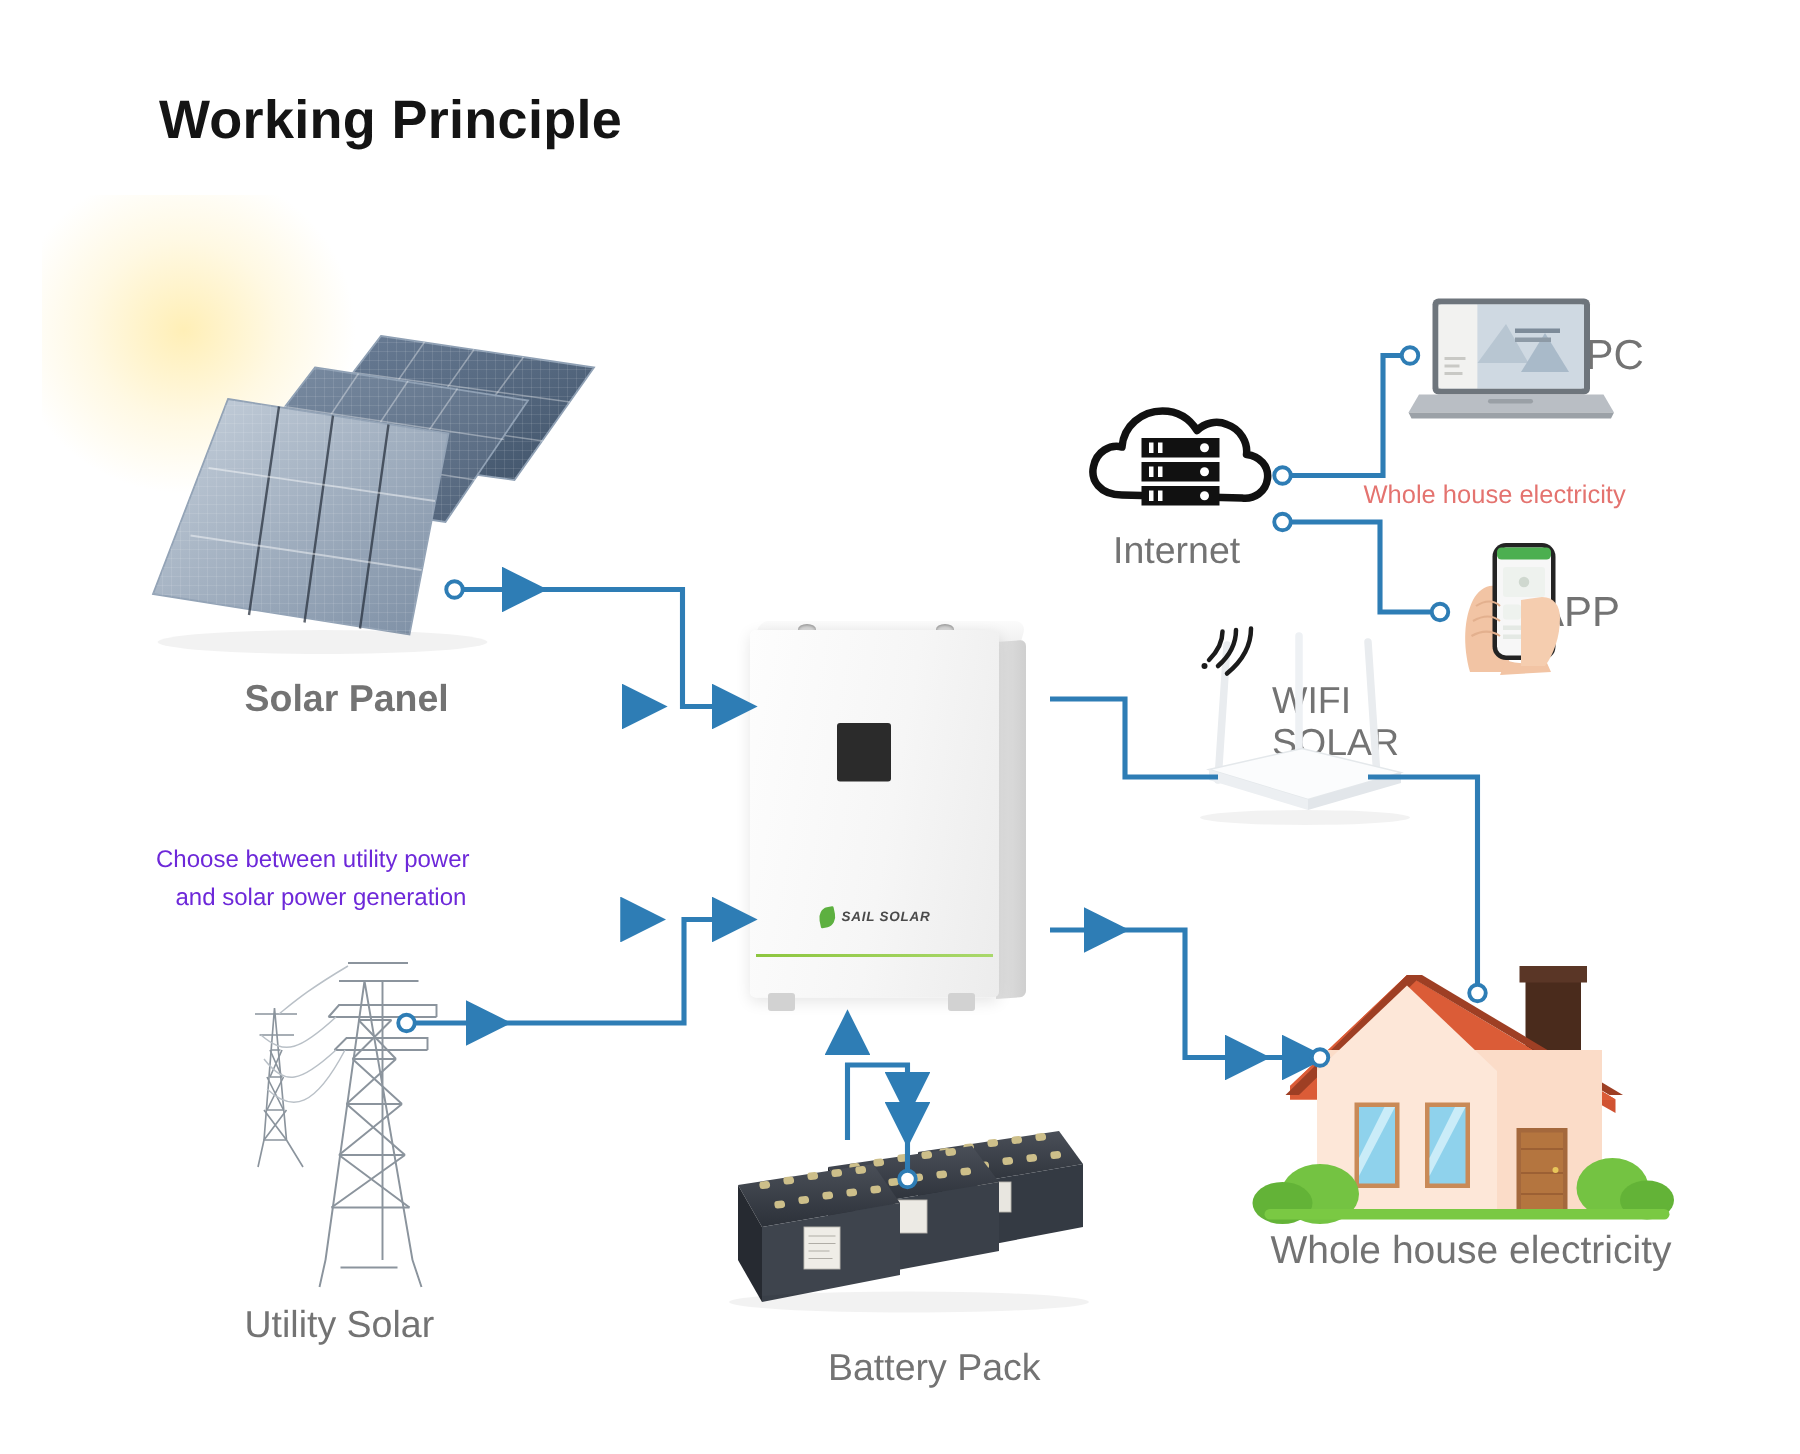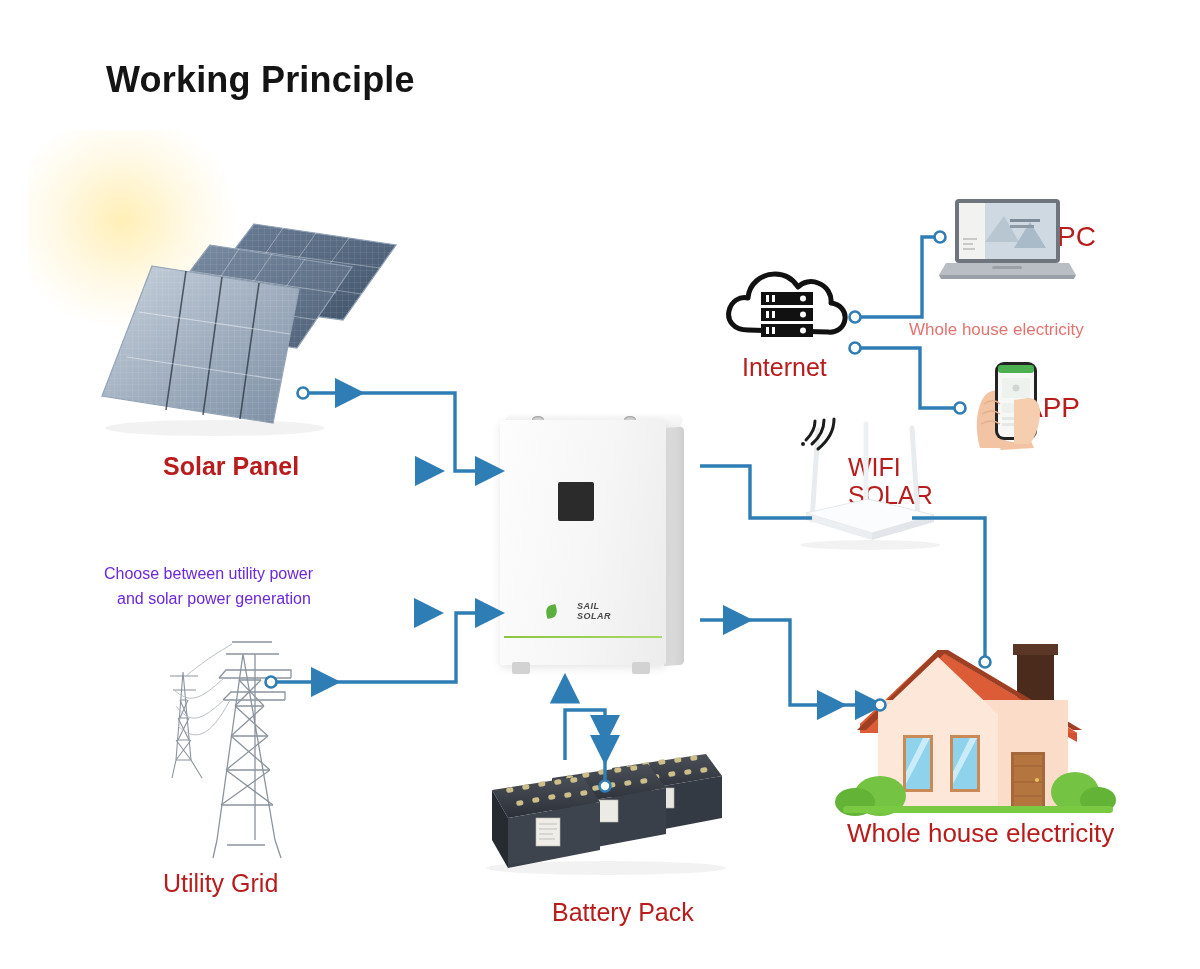--- a/index.html
+++ b/index.html
@@ -6,21 +6,21 @@
   body{width:1200px;height:969px;position:relative;overflow:hidden;
        font-family:"Liberation Sans","DejaVu Sans",sans-serif;}
 
   #stage{position:absolute;left:0;top:0;width:1164px;height:969px;background:#fff;}
 
   
   #title{position:absolute;left:106px;top:60px;font-size:36px;font-weight:bold;
          color:#141414;letter-spacing:.2px;line-height:1.1;}
 
   
-  .lbl{position:absolute;color:#b91c1c;white-space:nowrap;}
+  .lbl{position:absolute;color:#737373;white-space:nowrap;}
   .lbl.red{color:#6d28d9;margin-top:42px;}
   .lbl.red2{color:#e4736f;}
 
   
   svg.layer{position:absolute;left:0;top:0;width:1200px;height:969px;overflow:visible;}
   #wires{z-index:6;}
   #artwork{z-index:3;}
   .txtlayer{z-index:9;}
 
   
@@ -36,21 +36,21 @@
      background:linear-gradient(90deg,#e3e3e3,#cfcfcf);border-radius:0 4px 4px 0;
      transform:skewY(-4deg);transform-origin:left top;}
   #inv-top{position:absolute;left:2px;top:4px;width:178px;height:16px;
      background:linear-gradient(180deg,#fbfbfb,#efefef);border-radius:6px 8px 2px 2px;
      transform:skewX(-16deg);transform-origin:bottom left;}
   .inv-hook{position:absolute;top:6px;width:12px;height:7px;border-radius:50%;
      background:#d8d8d8;box-shadow:inset 0 1px 2px rgba(0,0,0,.3);}
   #inv-screen{position:absolute;left:58px;top:62px;width:36px;height:39px;background:#2b2b2b;border-radius:2px;}
   #inv-logo{position:absolute;left:46px;top:183px;width:90px;height:16px;display:flex;align-items:center;gap:4px;}
   #inv-leaf{width:11px;height:13px;background:#5db040;border-radius:60% 8% 60% 8%;transform:rotate(-12deg);}
-  #inv-logotext{font-size:9px;font-weight:bold;font-style:italic;color:#4a4a4a;letter-spacing:.5px;margin-left:16px;}
+  #inv-logotext{font-size:9px;font-weight:bold;font-style:italic;color:#4a4a4a;letter-spacing:.5px;}
   #inv-stripe{position:absolute;left:4px;top:216px;width:158px;height:2px;
      background:linear-gradient(90deg,#8dc63f,#a9d86b);}
   .inv-foot{position:absolute;top:252px;width:18px;height:12px;background:#d2d2d2;border-radius:2px;}
 </style>
 </head>
 <body>
 
 <div id="stage">
 
   <div id="sunglow"></div>
@@ -393,21 +393,21 @@
       </g>
     </g>
   </svg>
 
   <div class="txtlayer">
     <div class="lbl" style="left:163px;top:452px;font-size:25px;font-weight:bold;">Solar Panel</div>
 
     <div class="lbl red" style="left:104px;top:523px;font-size:16px;">Choose between utility power</div>
     <div class="lbl red" style="left:117px;top:548px;font-size:16px;">and solar power generation</div>
 
-    <div class="lbl" style="left:163px;top:869px;font-size:25px;">Utility Grid</div>
+    <div class="lbl" style="left:163px;top:869px;font-size:25px;">Utility Solar</div>
 
     <div class="lbl" style="left:552px;top:874px;font-size:25px;margin-top:24px;">Battery Pack</div>
 
     <div class="lbl" style="left:742px;top:353px;font-size:25px;">Internet</div>
 
     <div class="lbl" style="left:1057px;top:221px;font-size:28px;">PC</div>
 
     <div class="lbl" style="left:1024px;top:392px;font-size:28px;">APP</div>
 
     <div class="lbl red2" style="left:909px;top:320px;font-size:17px;">Whole house electricity</div>

